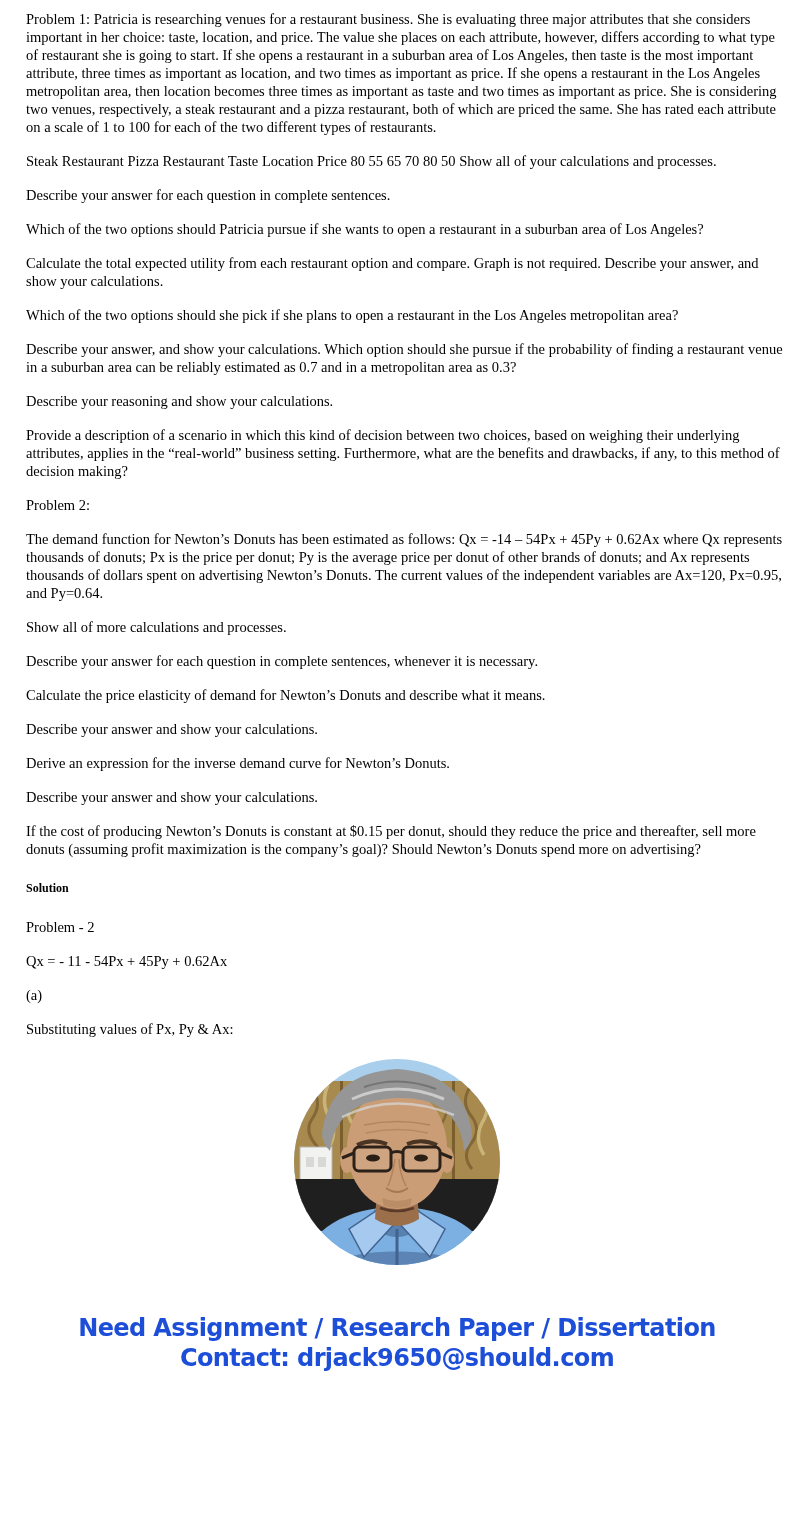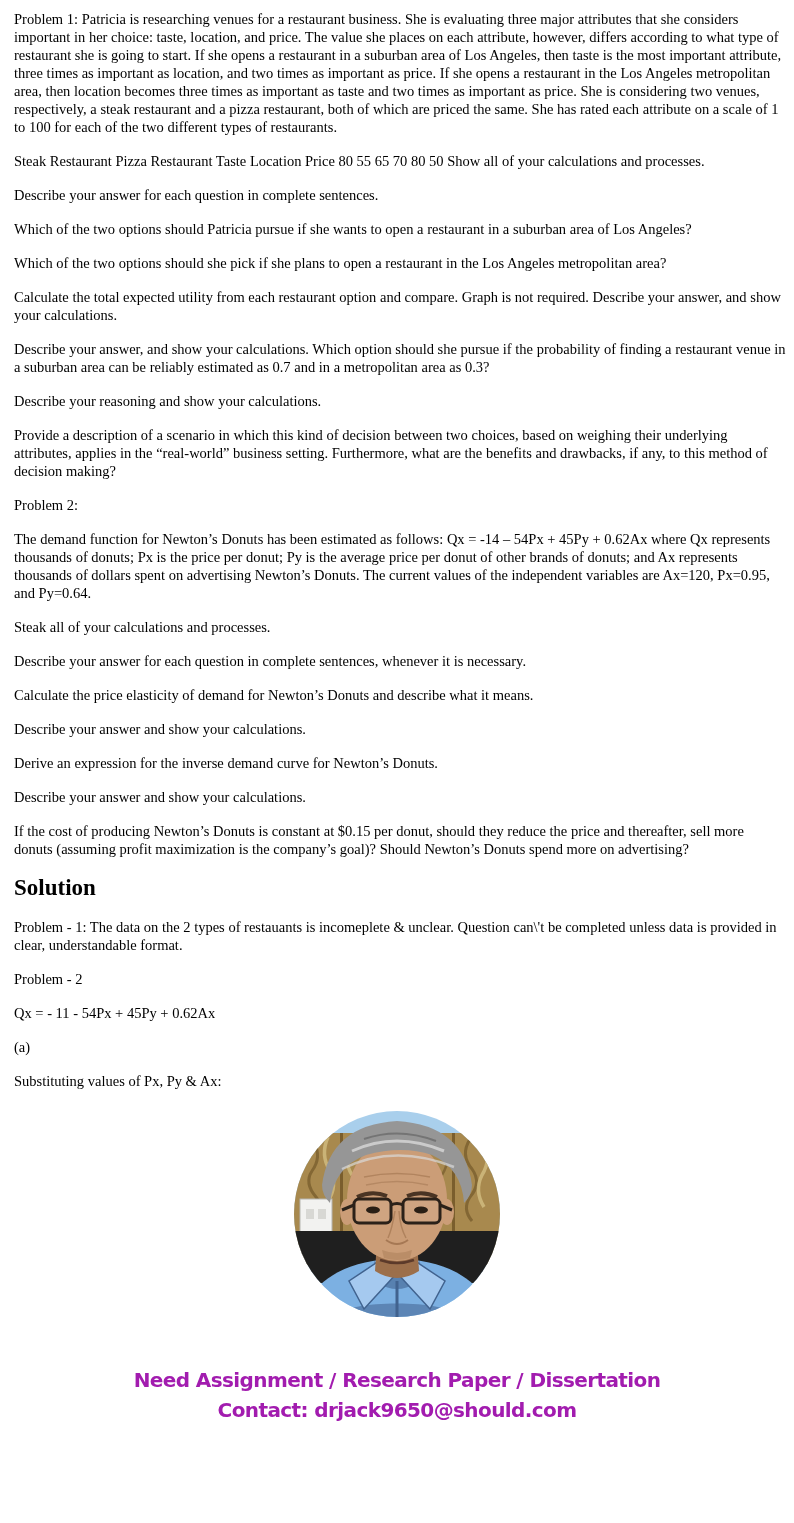--- a/index.html
+++ b/index.html
@@ -3,27 +3,27 @@
 <meta charset="utf-8">
 <style>
   html,body{margin:0;padding:0;background:#ffffff;}
   body{
     width:794px;min-height:1523px;
     font-family:"Liberation Serif",serif;
     color:#000;
     -webkit-font-smoothing:antialiased;
   }
   .doc{
-    padding:10px 8px 0 14px;
+    padding:10px 8px 0 26px;
     font-size:14.5px;
     line-height:18px;
   }
   .doc p{margin:0 0 16px 0;}
   .doc h3{
-    font-size:23px;
+    font-size:12px;
     line-height:22px;
     margin:19px 0;
     font-weight:bold;
   }
   .doc b{font-weight:normal;}
   .figure-wrap{
     margin-top:21px;
     display:flex;
     justify-content:center;
   }
@@ -32,50 +32,49 @@
     border-radius:50%;
     overflow:hidden;
     display:block;
   }
   .avatar svg{display:block;width:206px;height:206px;}
   .footer{
     margin-top:48px;
     text-align:center;
     font-family:"DejaVu Sans",sans-serif;
     font-weight:bold;
-    font-size:20px;
+    font-size:24px;
     line-height:30px;
     letter-spacing:-0.6px;
-    color:#a21caf;
+    color:#1d4ed8;
   }
 </style>
 </head>
 <body style="background: rgb(255, 255, 255);">
 
 <div class="doc" id="doc">
     <p><span>Problem 1: Patricia is researching venues for a restaurant business. She is evaluating three major attributes that she considers important in her choice: taste, location, and price. The value she places on each attribute, however, differs according to what type of restaurant she is going to start. If she opens a restaurant in a suburban area of Los Angeles, then taste is the most important attribute, three times as important as location, and two times as important as price. If she opens a restaurant in the Los Angeles metropolitan area, then location becomes three times as important as taste and two times as important as price. She is considering two venues, respectively, a steak restaurant and a pizza restaurant, both of which are priced the same. She has rated each attribute on a scale of 1 to 100 for each of the two different types of restaurants.</span></p>
     <p><span>Steak Restaurant Pizza Restaurant Taste Location Price 80 55 65 70 80 50 Show all of your calculations and processes.</span></p>
     <p><span>Describe your answer for each question in complete sentences.</span></p>
     <p><span>Which of the two options should Patricia pursue if she wants to open a restaurant in a suburban area of Los Angeles?</span></p>
+    <p><span>Calculate the total expected utility from each restaurant option and compare. Graph is not required. Describe your answer, and show your calculations.</span></p>
     <p><span>Which of the two options should she pick if she plans to open a restaurant in the Los Angeles metropolitan area?</span></p>
-    <p><span>Calculate the total expected utility from each restaurant option and compare. Graph is not required. Describe your answer, and show your calculations.</span></p>
     <p><span>Describe your answer, and show your calculations. Which option should she pursue if the probability of finding a restaurant venue in a suburban area can be reliably estimated as 0.7 and in a metropolitan area as 0.3?</span></p>
     <p><span>Describe your reasoning and show your calculations.</span></p>
     <p><span>Provide a description of a scenario in which this kind of decision between two choices, based on weighing their underlying attributes, applies in the “real-world” business setting. Furthermore, what are the benefits and drawbacks, if any, to this method of decision making?</span></p>
     <p><b>Problem 2</b><span>:</span></p>
     <p><span>The demand function for Newton’s Donuts has been estimated as follows: Qx = -14 – 54Px + 45Py + 0.62Ax where Qx represents thousands of donuts; Px is the price per donut; Py is the average price per donut of other brands of donuts; and Ax represents thousands of dollars spent on advertising Newton’s Donuts. The current values of the independent variables are Ax=120, Px=0.95, and Py=0.64.</span></p>
-    <p><span>Steak all of your calculations and processes.</span></p>
+    <p><span>Show all of more calculations and processes.</span></p>
     <p><span>Describe your answer for each question in complete sentences, whenever it is necessary.</span></p>
     <p><span>Calculate the price elasticity of demand for Newton’s Donuts and describe what it means.</span></p>
     <p><span>Describe your answer and show your calculations.</span></p>
     <p><span>Derive an expression for the inverse demand curve for Newton’s Donuts.</span></p>
     <p><span>Describe your answer and show your calculations.</span></p>
     <p><span>If the cost of producing Newton’s Donuts is constant at $0.15 per donut, should they reduce the price and thereafter, sell more donuts (assuming profit maximization is the company’s goal)? Should Newton’s Donuts spend more on advertising?</span></p>
     <h3><span>Solution</span></h3>
-    <p><b>Problem - 1</b><span>: The data on the 2 types of restauants is incomeplete &amp; unclear. Question can\'t be completed unless data is provided in clear, understandable format.</span></p>
     <p><b>Problem - 2</b></p>
     <p><span>Qx = - 11 - 54Px + 45Py + 0.62Ax</span></p>
     <p><span>(a)</span></p>
     <p><span>Substituting values of Px, Py &amp; Ax:</span></p>
   </div>
 
 <div class="figure-wrap">
   <span class="avatar" style="--sky: #a9cfec; --wall: #a8894e; --wallDark: #6e5426; --wallLight: #d9c489; --band: #1f1f1f; --shirt: #7cb0e2; --shirtLight: #a5c9ef; --shirtDark: #41638f; --skin: #cb9d77; --skinShadow: #9c6f4b; --hair: #969696; --hairLight: #d8d8d8; --hairDark: #5e5e5e; --brow: #4a3423; --frame: #2b2119;">
     <svg viewBox="0 0 206 206" xmlns="http://www.w3.org/2000/svg">
 

